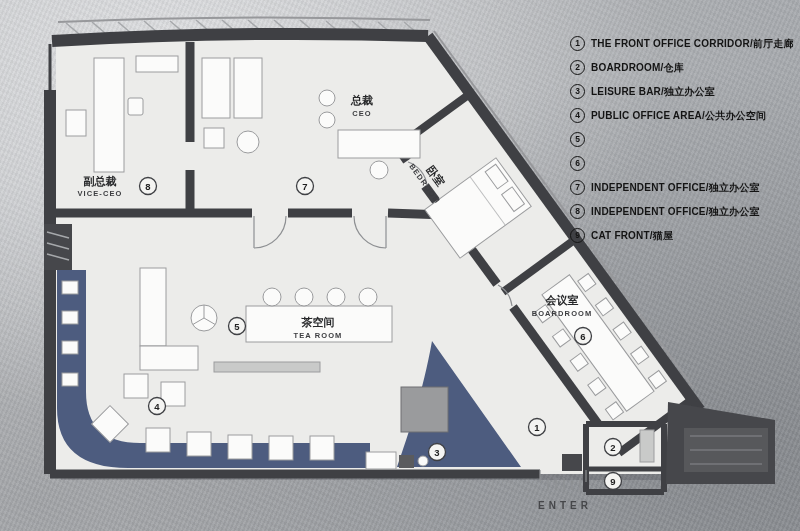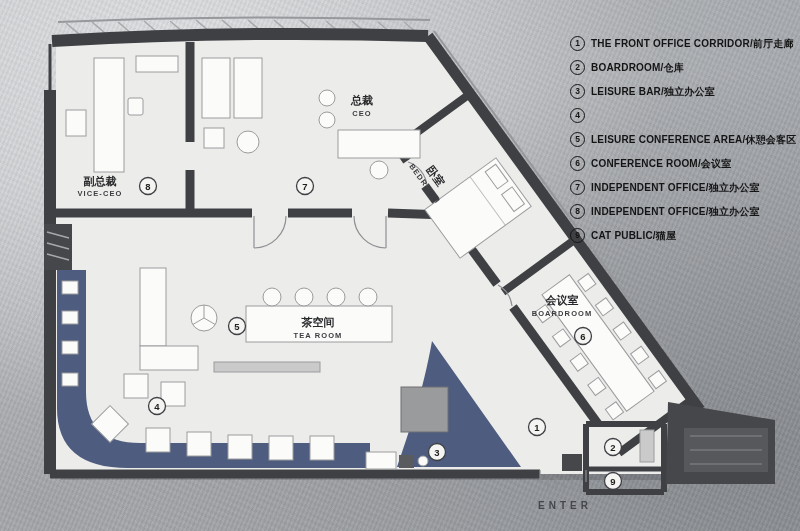--- a/index.html
+++ b/index.html
@@ -311,36 +311,35 @@
     <div class="legend-row">
       <span class="lnum">2</span>
       <span class="ltext">BOARDROOM/仓库</span>
     </div>
     <div class="legend-row">
       <span class="lnum">3</span>
       <span class="ltext">LEISURE BAR/独立办公室</span>
     </div>
     <div class="legend-row">
       <span class="lnum">4</span>
+      <span class="ltext">PUBLIC OFFICE AREA/公共办公空间</span>
     </div>
     <div class="legend-row">
       <span class="lnum">5</span>
-      <span class="ltext">LEISURE CONFERENCE AREA/休憩会客区</span>
     </div>
     <div class="legend-row">
       <span class="lnum">6</span>
-      <span class="ltext">CONFERENCE ROOM/会议室</span>
     </div>
     <div class="legend-row">
       <span class="lnum">7</span>
       <span class="ltext">INDEPENDENT OFFICE/独立办公室</span>
     </div>
     <div class="legend-row">
       <span class="lnum">8</span>
       <span class="ltext">INDEPENDENT OFFICE/独立办公室</span>
     </div>
     <div class="legend-row">
       <span class="lnum">9</span>
-      <span class="ltext">CAT PUBLIC/猫屋</span>
+      <span class="ltext">CAT FRONT/猫屋</span>
     </div>
   </div>
 
 </div>
 
 </body></html>

